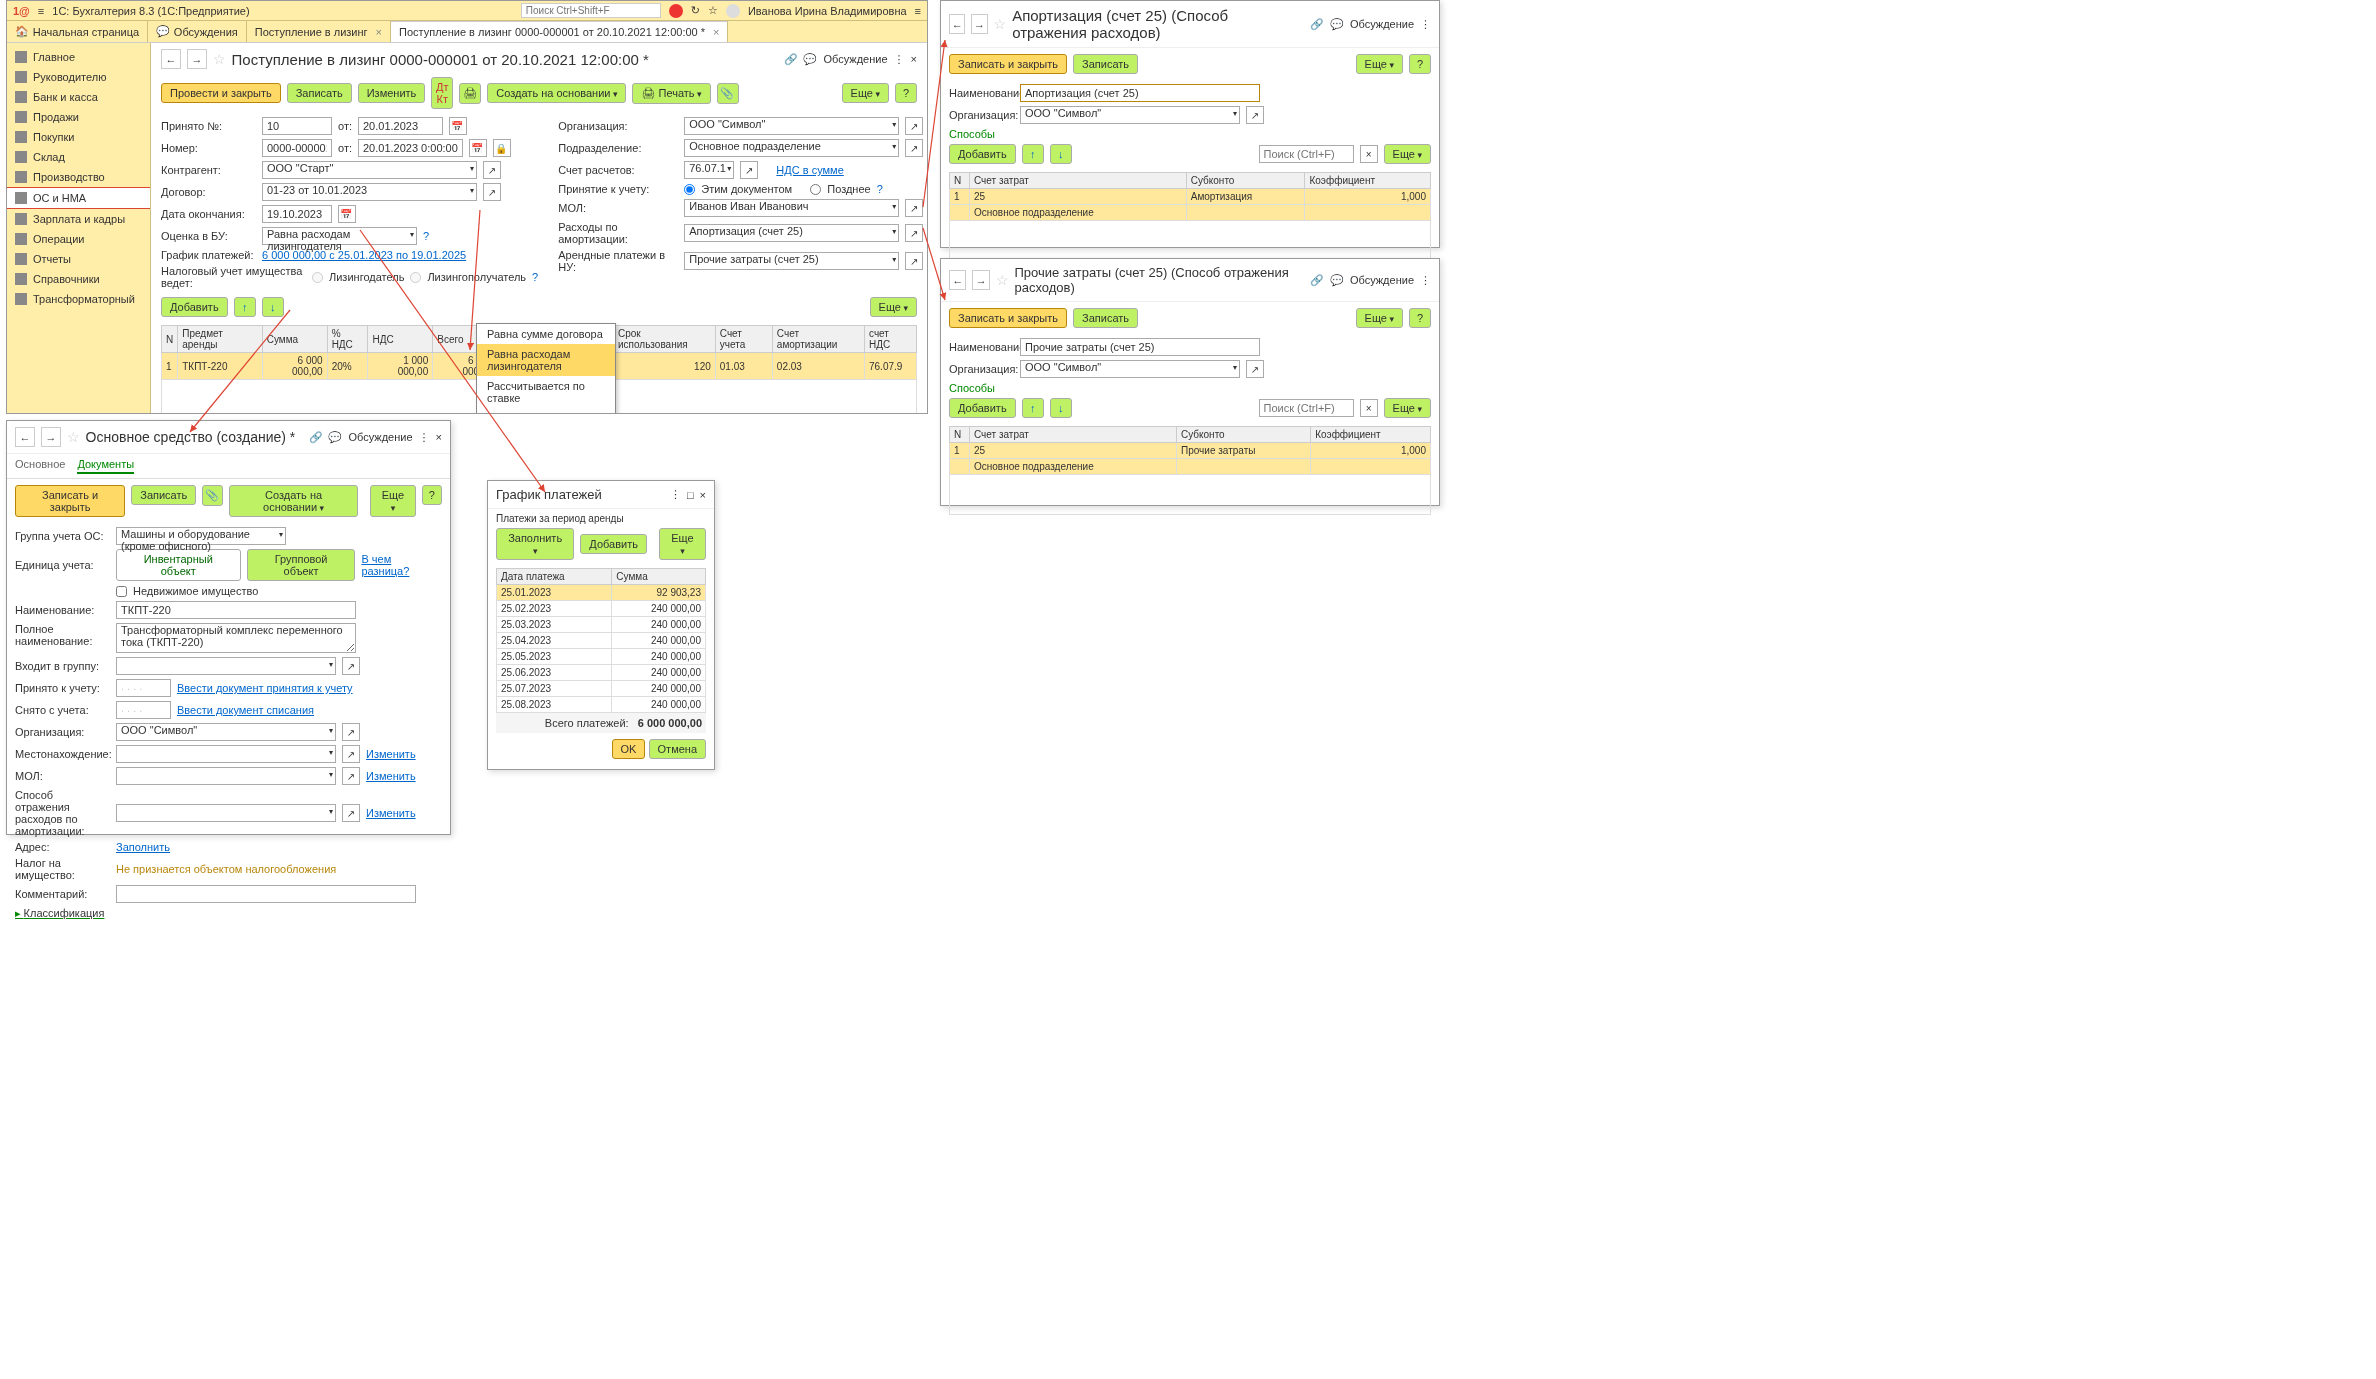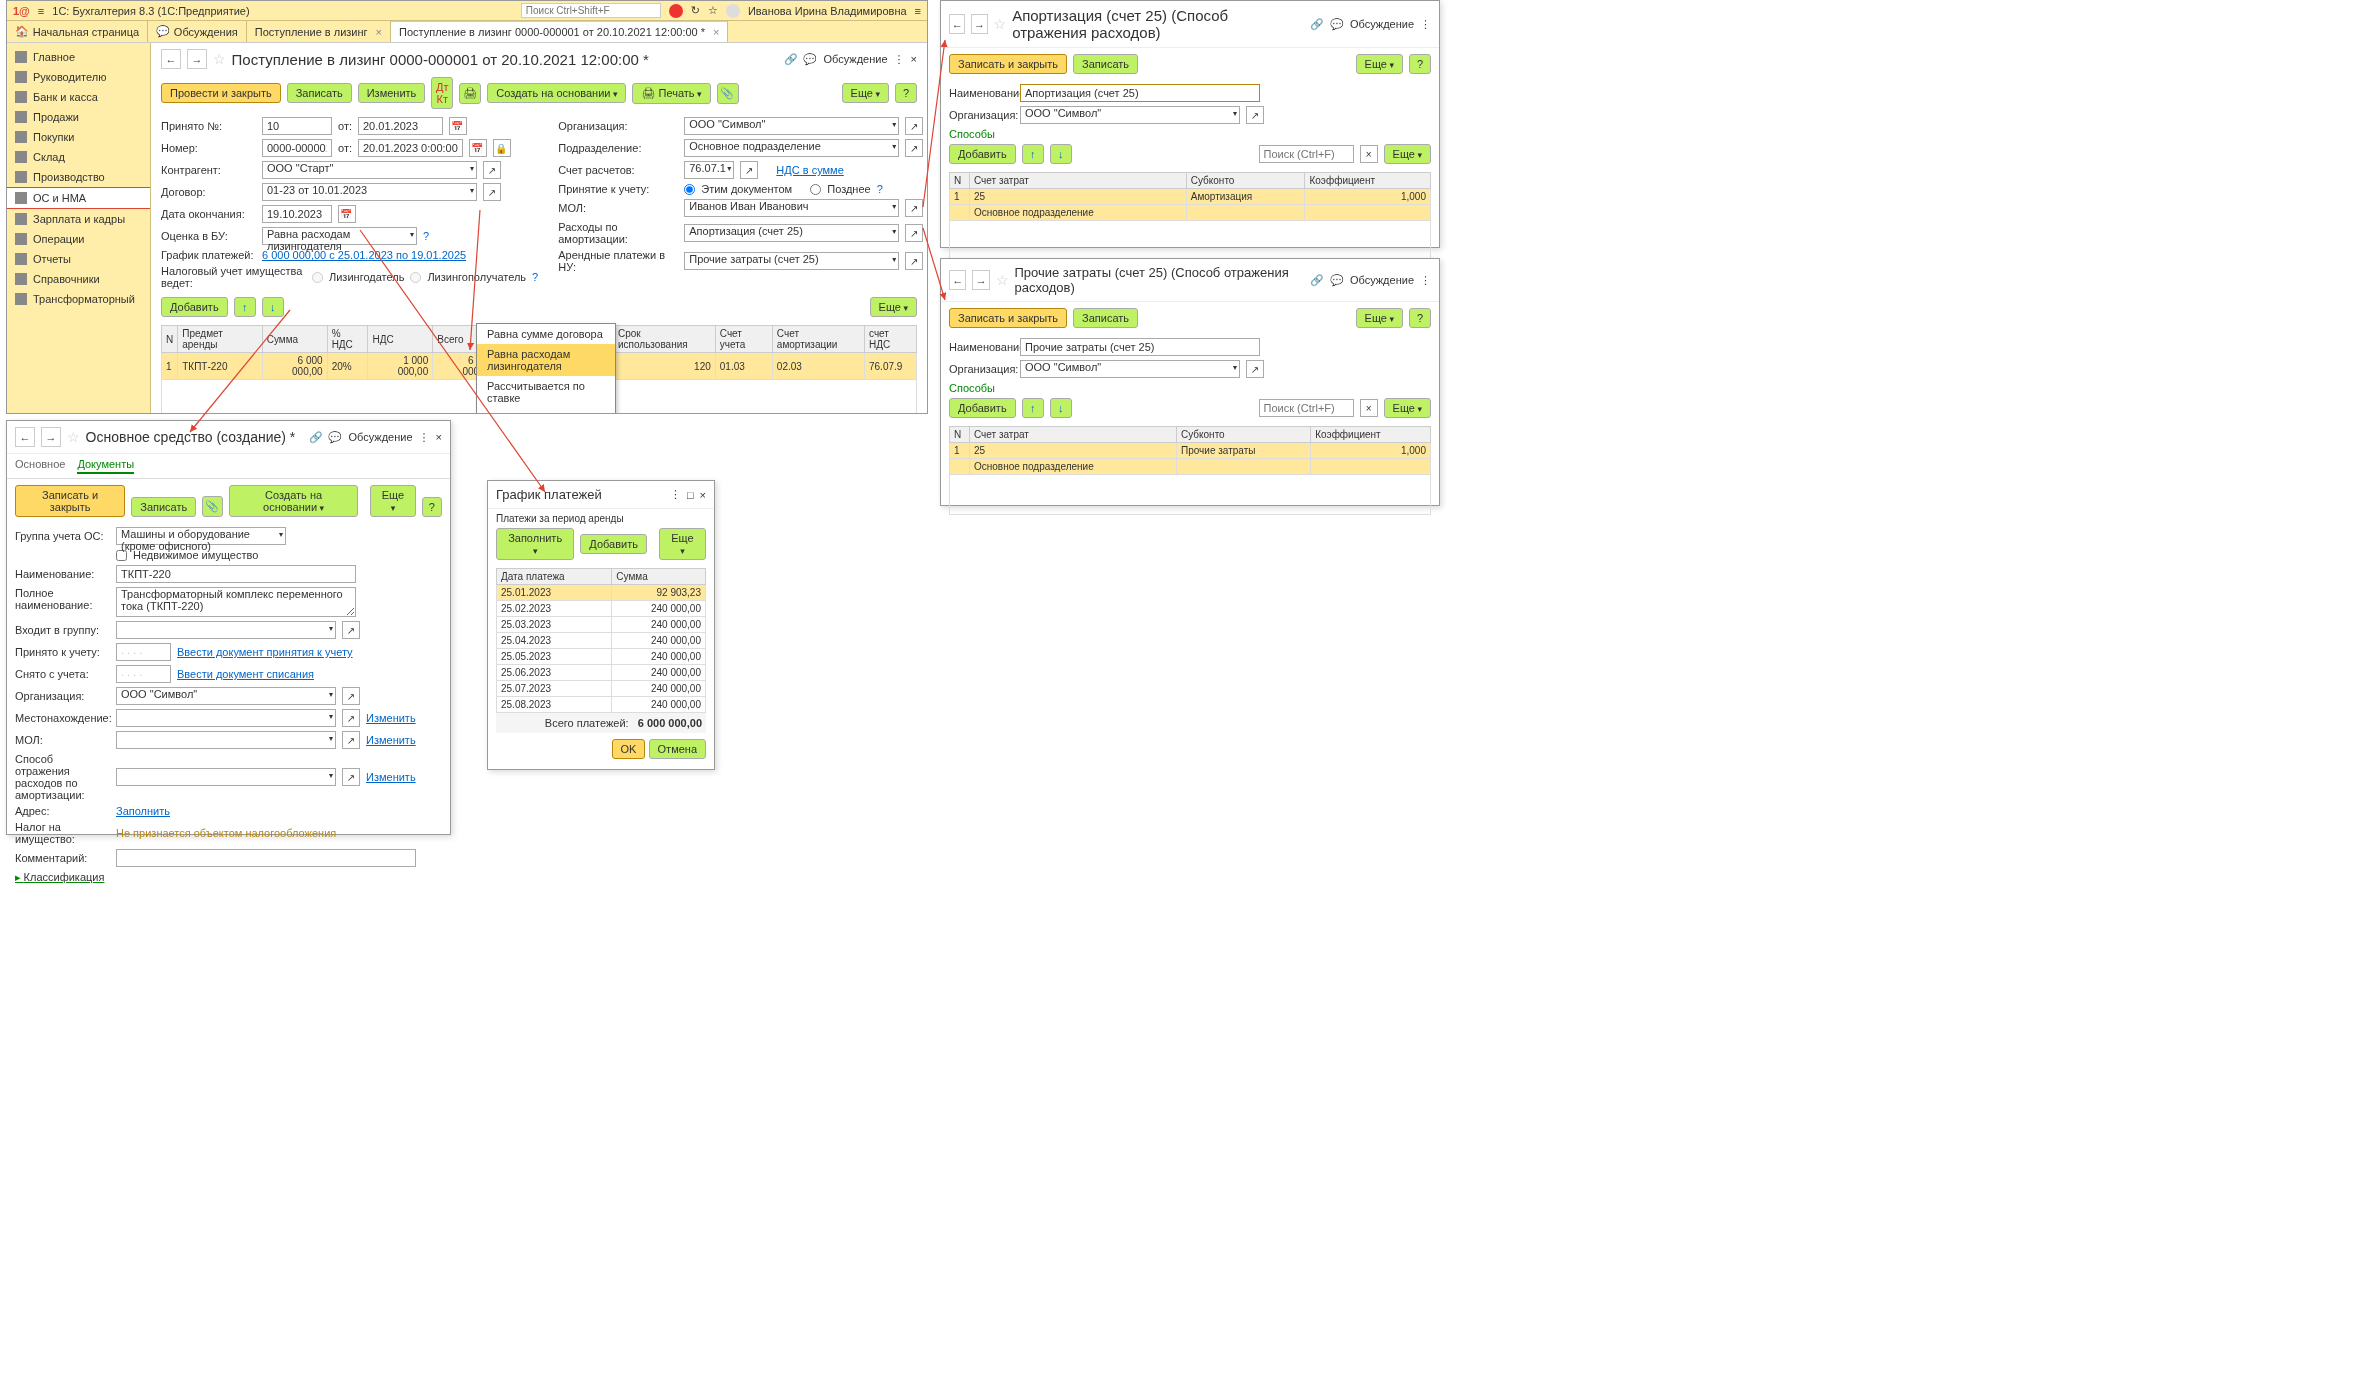--- a/index.html
+++ b/index.html
@@ -45,21 +45,21 @@
 .tbl{border:1px solid #ccc;width:100%;border-collapse:collapse;margin-top:4px}
 .tbl th{background:#f0f0f0;border:1px solid #ccc;padding:2px 4px;font-weight:normal;font-size:10px;text-align:left}
 .tbl td{border:1px solid #ddd;padding:2px 4px;font-size:10px}
 .tbl tr.sel td{background:#ffe89c}
 .ftr{text-align:right;padding:4px;background:#f5f5f5;font-size:11px}
 .dd-menu{position:absolute;border:1px solid #888;background:#fff;box-shadow:2px 2px 4px rgba(0,0,0,.2);z-index:10}
 .dd-item{padding:4px 10px;font-size:11px;cursor:pointer}
 .dd-item.sel{background:#ffd966}
 .sub{position:absolute;border:1px solid #999;background:#fff;box-shadow:2px 2px 6px rgba(0,0,0,.15)}
 .sub-hdr{display:flex;align-items:center;gap:6px;padding:6px 8px;border-bottom:1px solid #eee}
-.sub-tlbr{display:flex;gap:6px;padding:6px 8px;align-items:flex-end}
+.sub-tlbr{display:flex;gap:6px;padding:6px 8px;align-items:flex-start}
 .sub-bd{padding:4px 8px}
 .tabs2{display:flex;gap:12px;padding:4px 8px;border-bottom:1px solid #ddd}
 .tab2{color:#666;cursor:pointer;padding-bottom:2px}
 .tab2.act{color:#080;border-bottom:2px solid #080}
 .chk{width:11px;height:11px}
 .sect{color:#080;font-size:11px;margin:4px 0}
 .ar-up{color:#06c}
 .ar-dn{color:#06c}
 svg.arrsvg{position:absolute;top:0;left:0;pointer-events:none;z-index:100}
 .spcr{flex:1}
@@ -333,20 +333,26 @@
     <div class="spcr"></div>
     <button class="btn dd">Еще</button>
     <button class="btn ic">?</button>
   </div>
   <div class="sub-bd">
     <div class="row">
         <span class="lbl">Группа учета ОС:</span>
         <span class="drp" style="width:170px">Машины и оборудование (кроме офисного)</span>
       </div>
     <div class="row">
+        <span class="lbl">Единица учета:</span>
+        <button class="btn grn">Инвентарный объект</button>
+        <button class="btn">Групповой объект</button>
+        <a class="lnk">В чем разница?</a>
+      </div>
+    <div class="row">
         <span class="lbl"></span>
         <input type="checkbox" class="chk" style="">
         <span>Недвижимое имущество</span>
       </div>
     <div class="row">
         <span class="lbl">Наименование:</span>
         <input class="inp" style="width: 240px;" value="ТКПТ-220">
       </div>
     <div class="row" style="align-items:flex-start">
         <span class="lbl">Полное наименование:</span>

